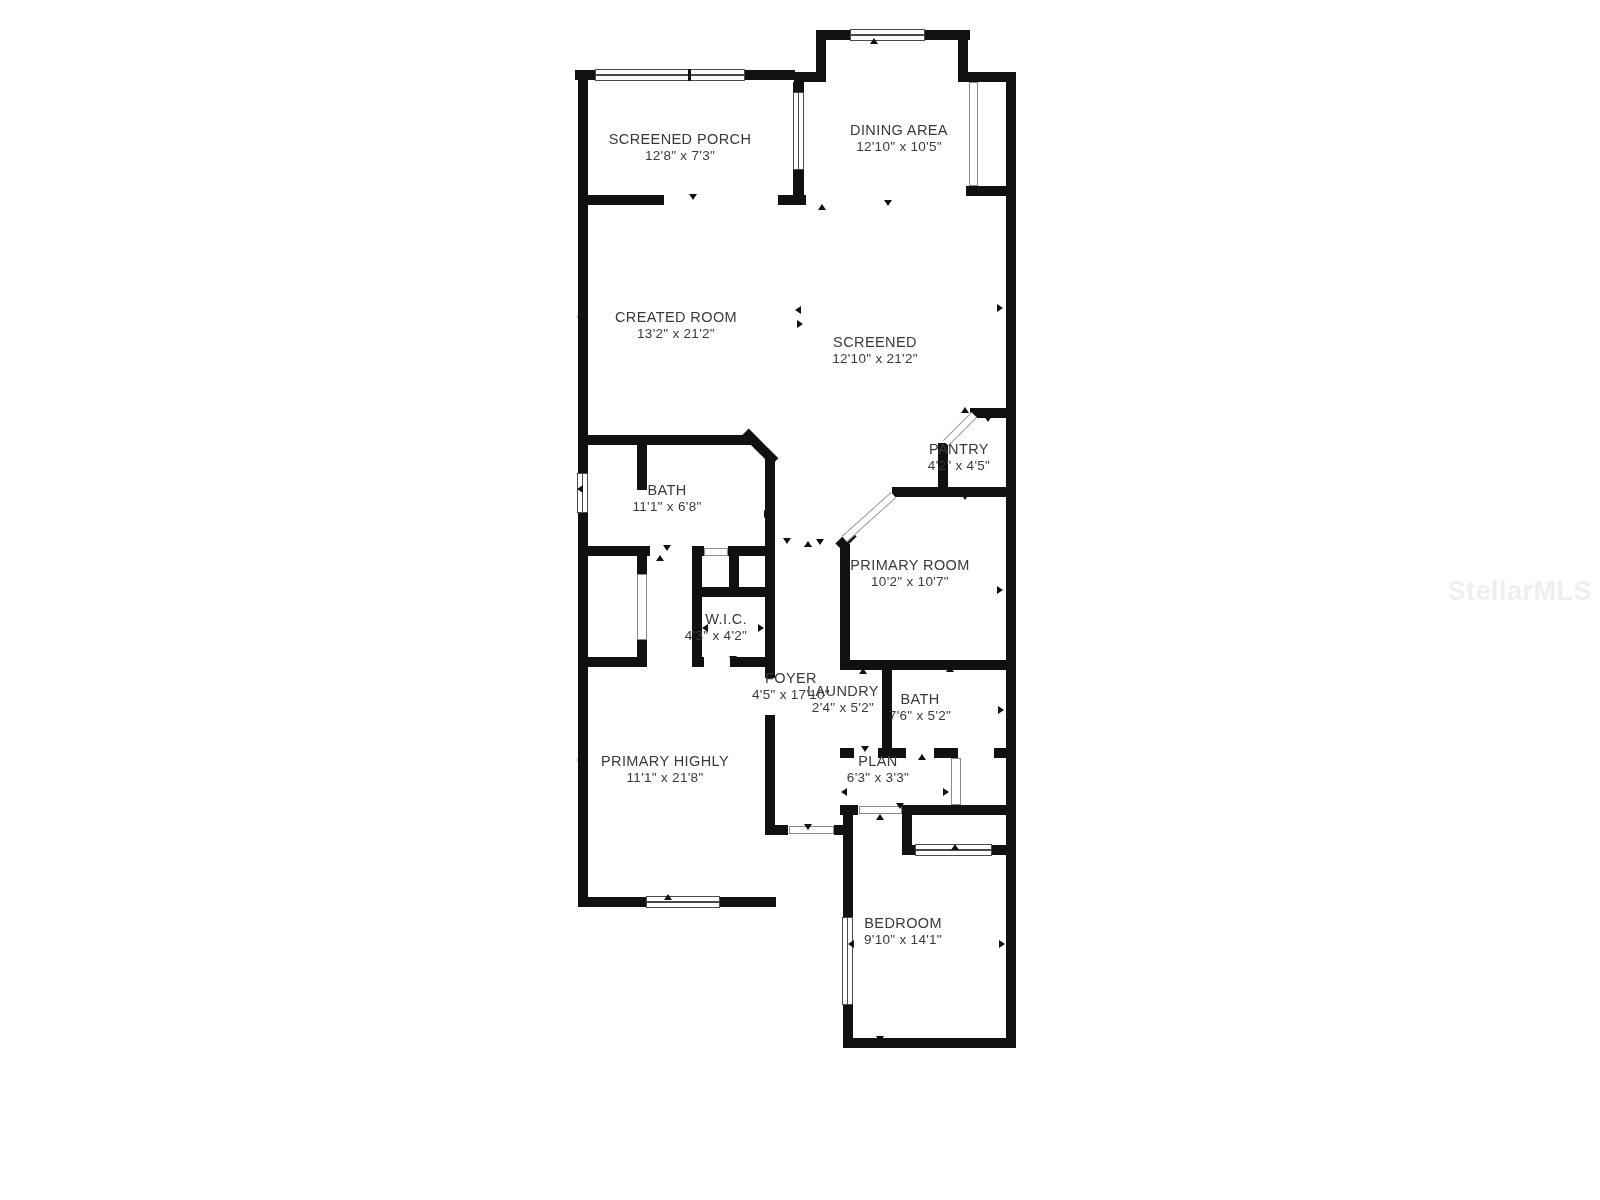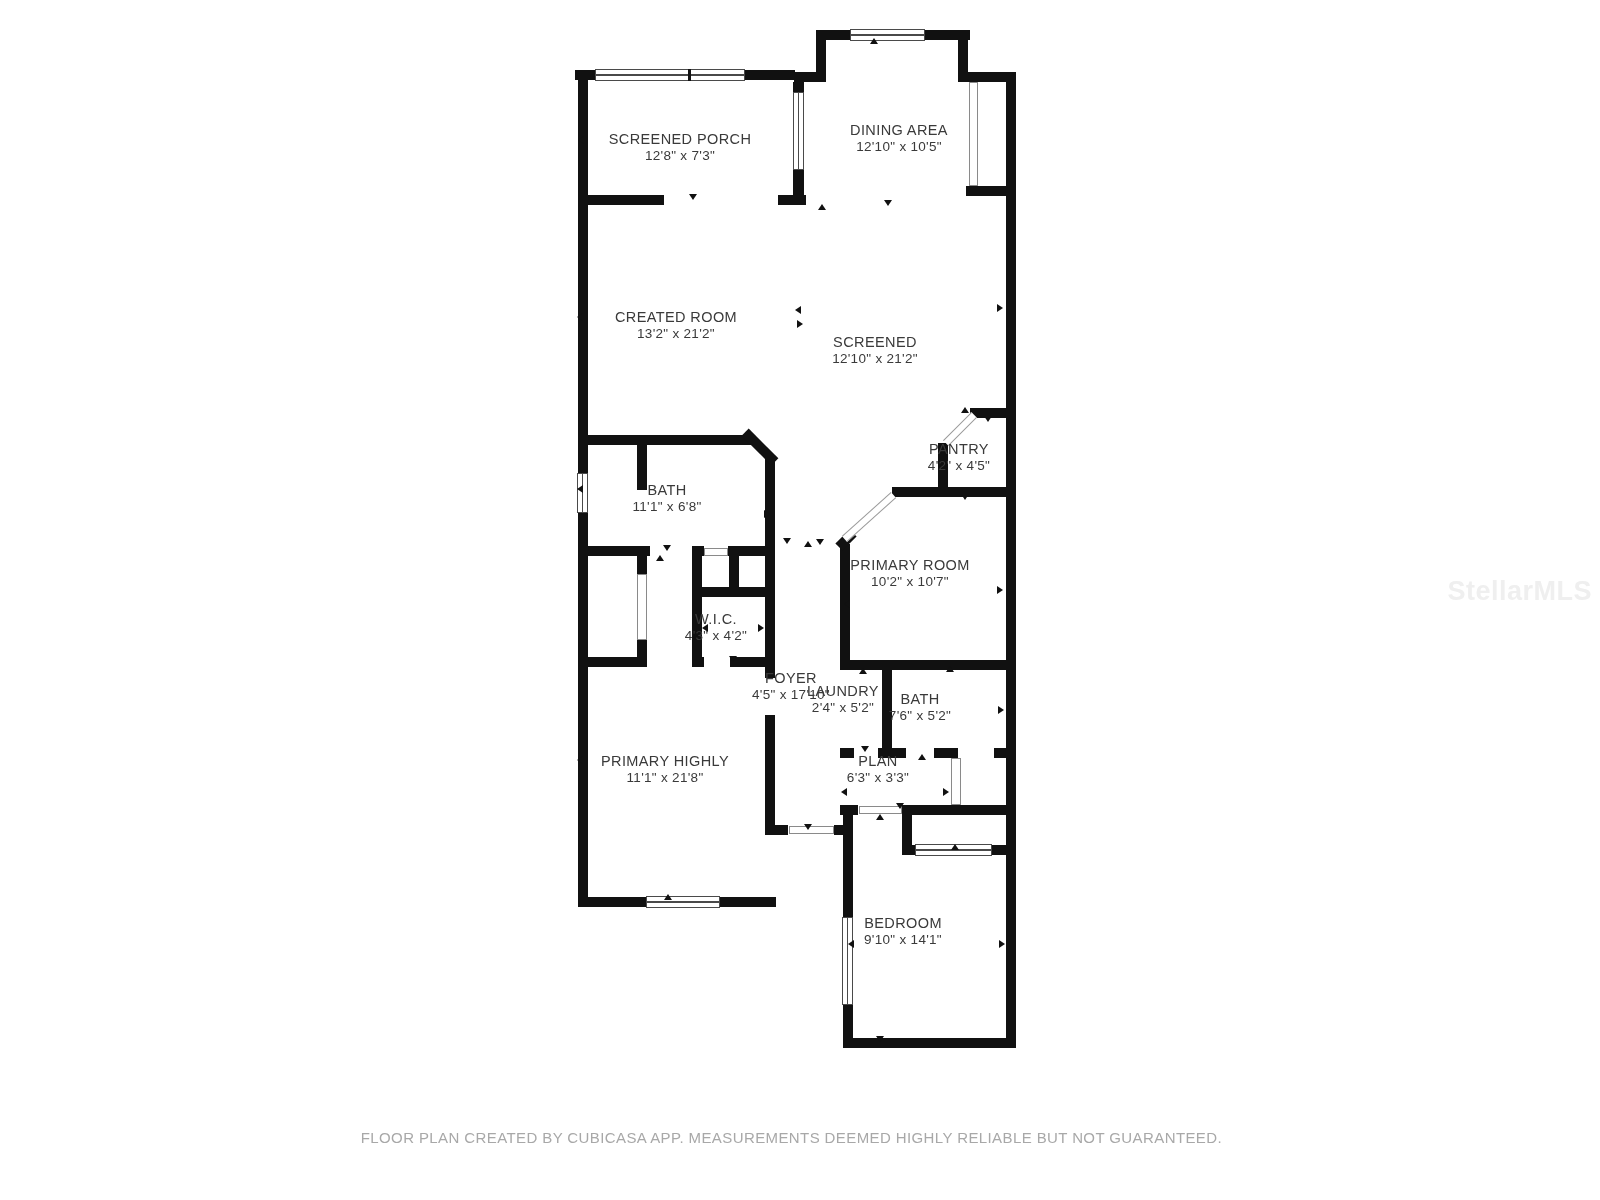--- a/index.html
+++ b/index.html
@@ -29,21 +29,20 @@
   }
   .watermark{
     position:absolute;right:8px;top:576px;font-size:27px;font-weight:bold;
     letter-spacing:0.5px;color:var(--watermark,#efefef);
   }
 </style>
 </head>
 <body>
 
 <div id="canvas" style="--bg: #ffffff; --wall: #111111; --label: #3a3a3a; --footer: #a8a8a8; --watermark: #efefef;">
-  <div class="footer-note">FLOOR PLAN CREATED BY CUBICASA APP. MEASUREMENTS DEEMED HIGHLY RELIABLE BUT NOT GUARANTEED.</div>
   <div class="watermark">StellarMLS</div>
 <div class="wall" style="left: 816px; top: 30px; width: 154px; height: 10px;"></div>
     <div class="wall" style="left: 816px; top: 30px; width: 10px; height: 52px;"></div>
     <div class="wall" style="left: 794px; top: 72px; width: 32px; height: 10px;"></div>
     <div class="wall" style="left: 793px; top: 82px; width: 11px; height: 12px;"></div>
     <div class="wall" style="left: 793px; top: 170px; width: 11px; height: 35px;"></div>
     <div class="wall" style="left: 575px; top: 70px; width: 220px; height: 10px;"></div>
     <div class="wall" style="left: 578px; top: 70px; width: 10px; height: 405px;"></div>
     <div class="wall" style="left: 578px; top: 511px; width: 10px; height: 396px;"></div>
     <div class="wall" style="left: 578px; top: 195px; width: 86px; height: 10px;"></div>
@@ -184,21 +183,21 @@
       <div class="rdims">11'1" x 6'8"</div>
     </div>
     <div class="room-label" style="left: 959px; top: 457px;">
       <div class="rname">PANTRY</div>
       <div class="rdims">4'2" x 4'5"</div>
     </div>
     <div class="room-label" style="left: 910px; top: 573px;">
       <div class="rname">PRIMARY ROOM</div>
       <div class="rdims">10'2" x 10'7"</div>
     </div>
-    <div class="room-label" style="left: 716px; top: 627px;">
+    <div class="room-label" style="left: 716px; top: 627px; text-align: right;">
       <div class="rname">W.I.C.</div>
       <div class="rdims">4'3" x 4'2"</div>
     </div>
     <div class="room-label" style="left: 791px; top: 686px;">
       <div class="rname">FOYER</div>
       <div class="rdims">4'5" x 17'10"</div>
     </div>
     <div class="room-label" style="left: 843px; top: 699px;">
       <div class="rname">LAUNDRY</div>
       <div class="rdims">2'4" x 5'2"</div>
@@ -208,17 +207,17 @@
       <div class="rdims">7'6" x 5'2"</div>
     </div>
     <div class="room-label" style="left: 878px; top: 769px;">
       <div class="rname">PLAN</div>
       <div class="rdims">6'3" x 3'3"</div>
     </div>
     <div class="room-label" style="left: 665px; top: 769px;">
       <div class="rname">PRIMARY HIGHLY</div>
       <div class="rdims">11'1" x 21'8"</div>
     </div>
-    <div class="room-label" style="left: 903px; top: 931px;">
+    <div class="room-label" style="left: 903px; top: 931px; text-align: right;">
       <div class="rname">BEDROOM</div>
       <div class="rdims">9'10" x 14'1"</div>
     </div>
   </div>
 
 </body></html>

